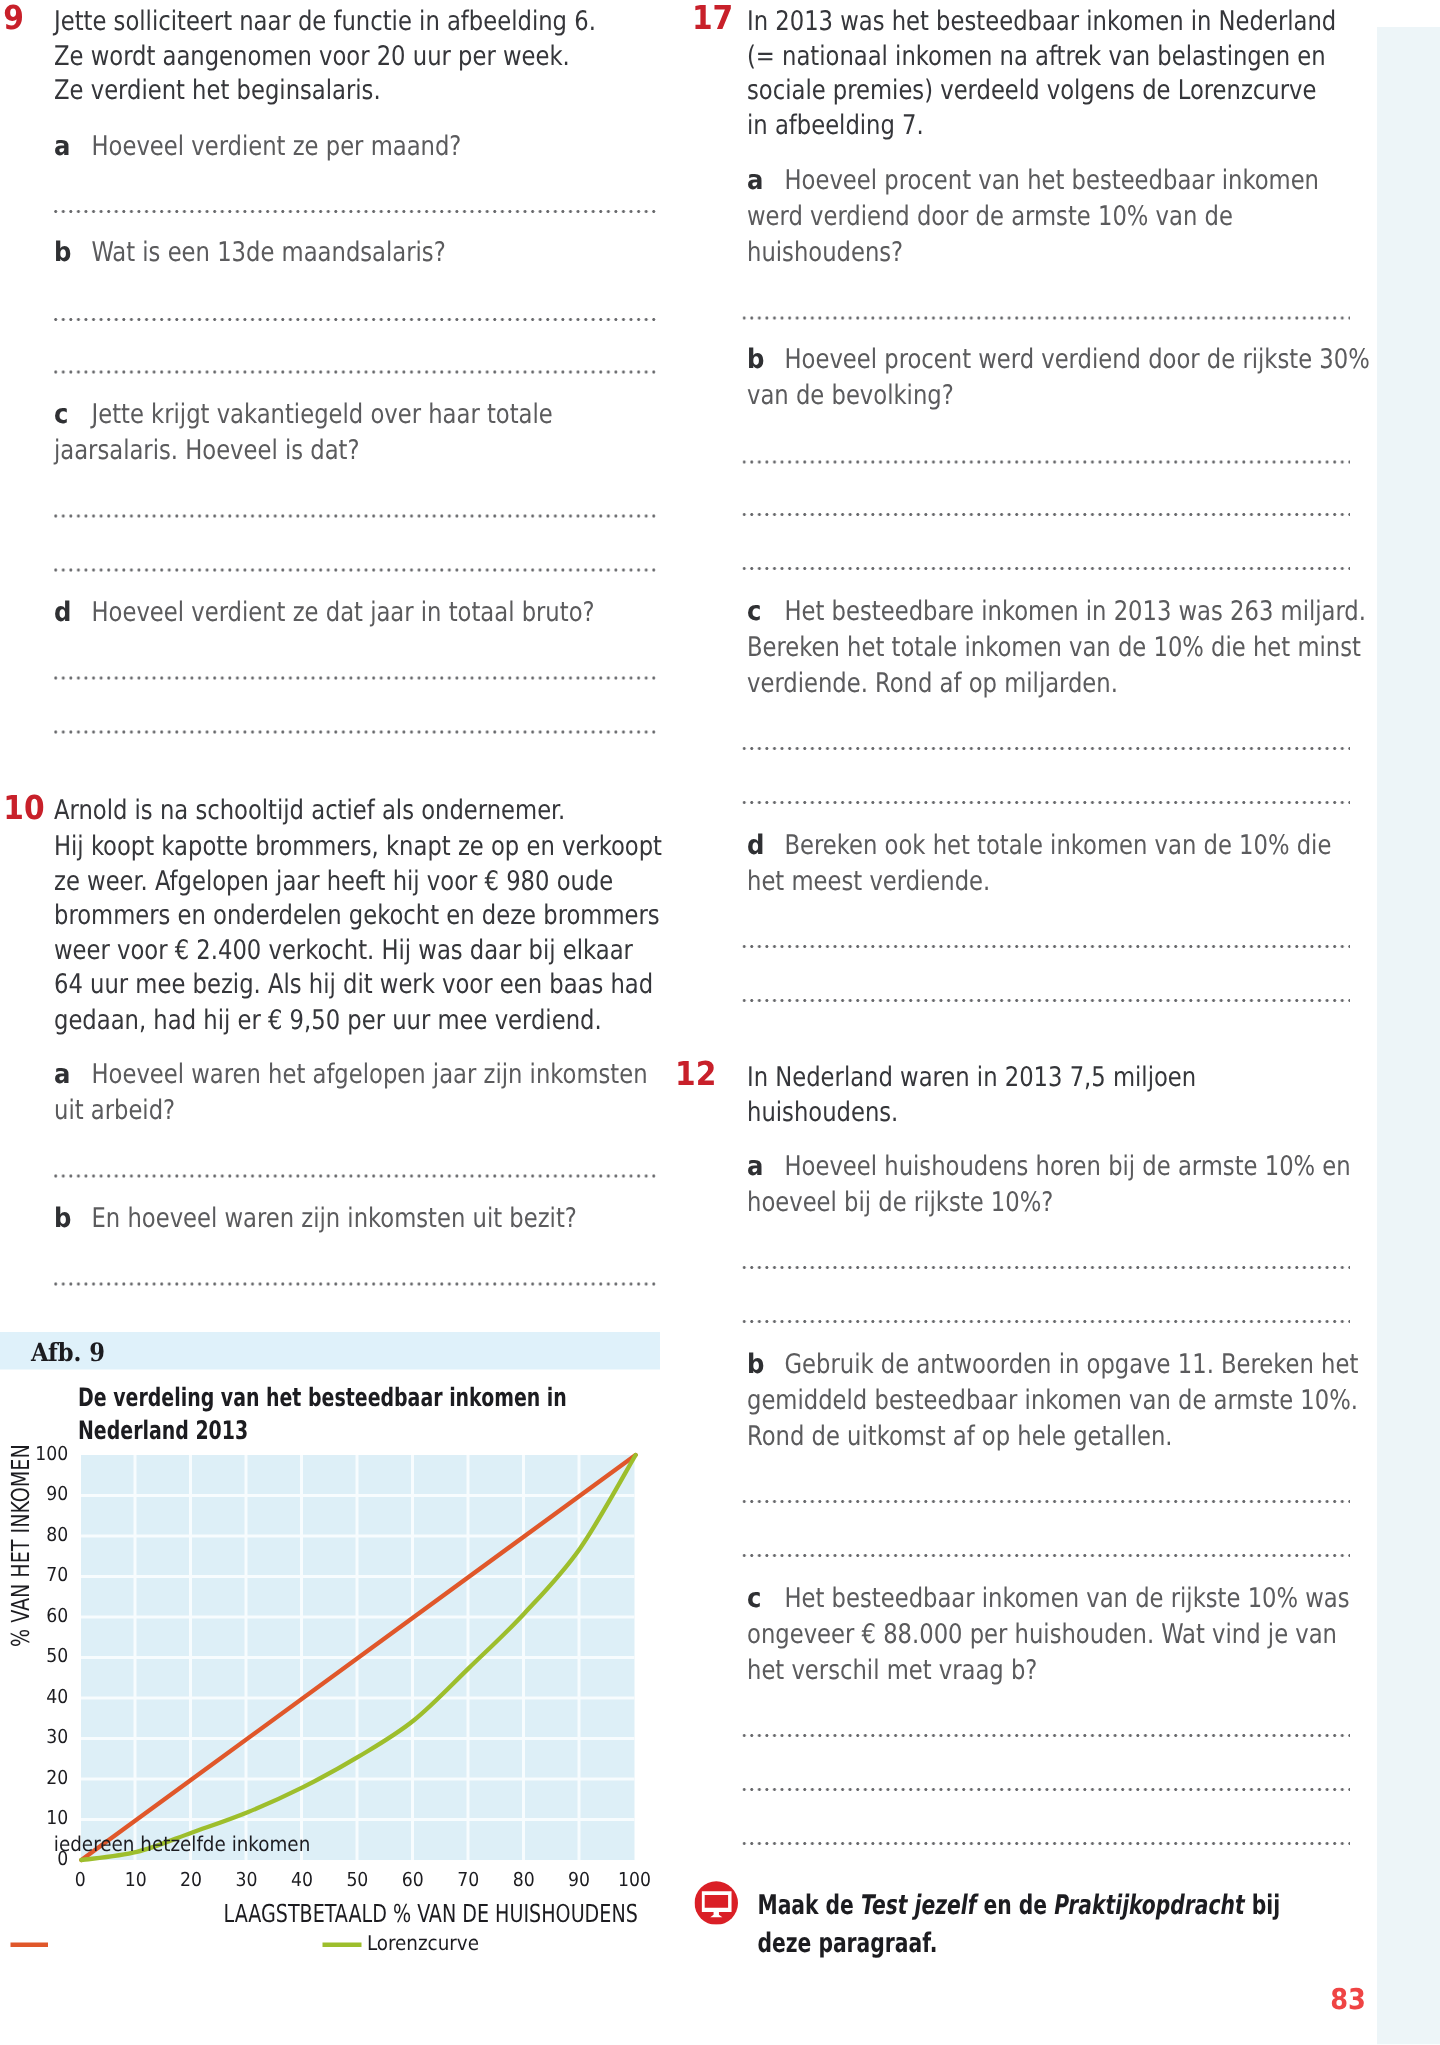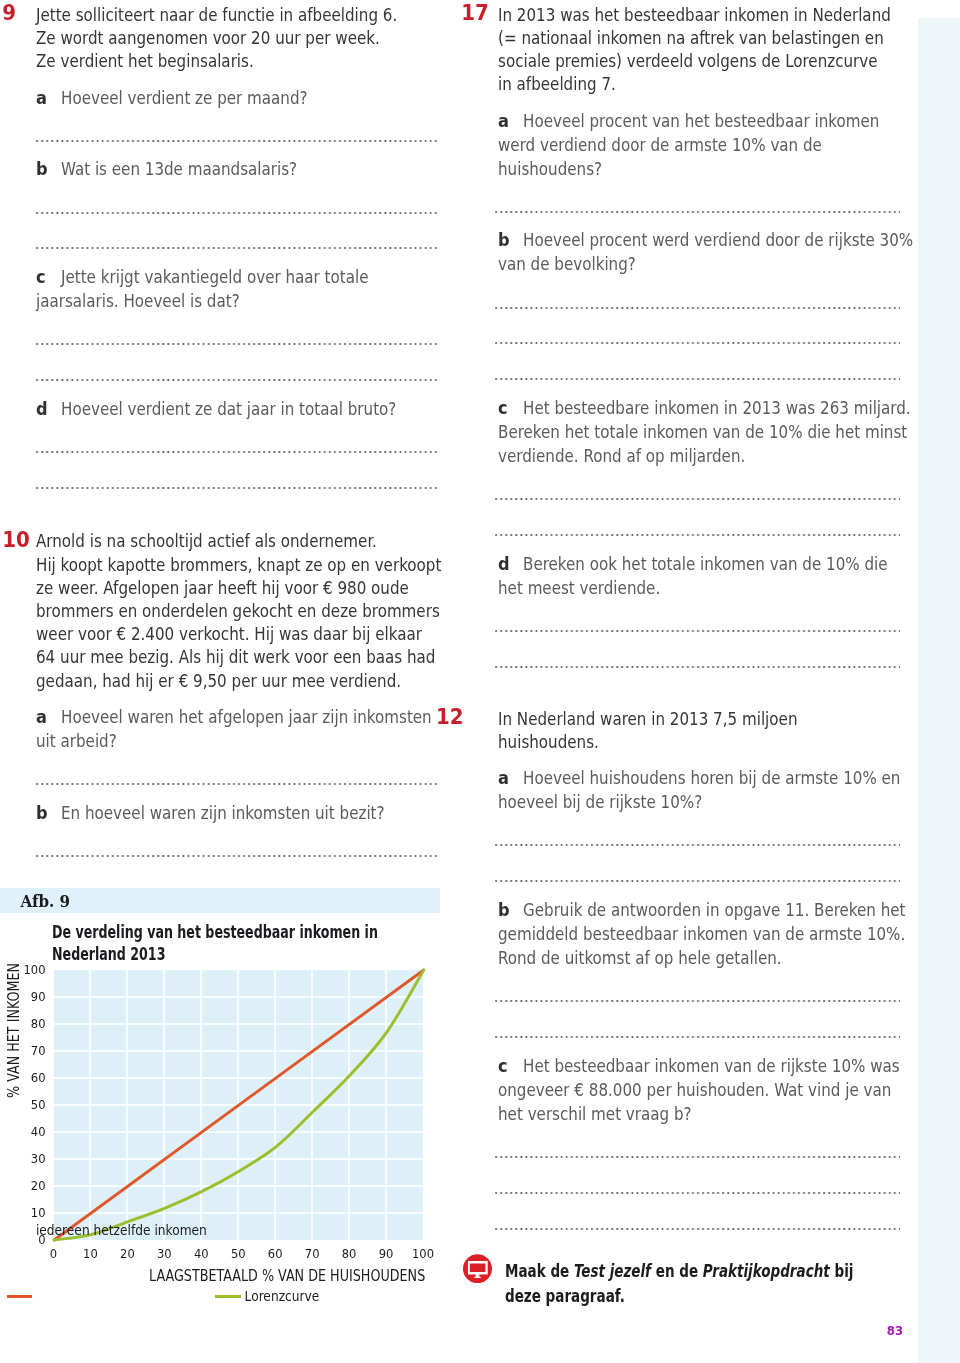--- a/index.html
+++ b/index.html
@@ -43,21 +43,21 @@
       transform:scaleX(0.858);transform-origin:0 0;}
   .ylabel{transform-origin:0 0;transform:rotate(-90deg) scaleX(0.858);}
   .legend-swatch{position:absolute;height:2.6px;}
   .legend-text{position:absolute;font-size:13.6px;color:#1c1c20;white-space:nowrap;
       font-family:"DejaVu Sans",sans-serif;font-stretch:condensed;line-height:1;}
   .mon-icon{position:absolute;}
   .foot-line{position:absolute;font-size:18px;color:#1c1c20;font-weight:bold;white-space:pre;
       font-family:"DejaVu Sans",sans-serif;font-stretch:condensed;line-height:1;
       transform:scaleX(0.835);transform-origin:0 0;}
   .foot-line i{font-style:italic;}
-  .pagenum{position:absolute;font-weight:bold;font-size:13px;color:#a21caf;line-height:1;
+  .pagenum{position:absolute;font-weight:bold;font-size:19px;color:#ef4444;line-height:1;
       font-family:"DejaVu Sans",sans-serif;font-stretch:condensed;}
 </style>
 </head>
 <body>
 
 <div class="page">
 <div class="ex-num" style="left:2.2px;top:2.3px">9</div>
 <div class="tline dark" style="left:36px;top:5.7px;">Jette solliciteert naar de functie in afbeelding 6.</div>
 <div class="tline dark" style="left:36px;top:28.9px;">Ze wordt aangenomen voor 20 uur per week.</div>
 <div class="tline dark" style="left:36px;top:52.1px;">Ze verdient het beginsalaris.</div>
@@ -112,21 +112,21 @@
 <div class="tline" style="left:523px;top:398.9px;">Het besteedbare inkomen in 2013 was 263 miljard.</div>
 <div class="tline" style="left:498px;top:422.9px;">Bereken het totale inkomen van de 10% die het minst</div>
 <div class="tline" style="left:498px;top:446.9px;">verdiende. Rond af op miljarden.</div>
 <div class="dotline" style="left:495.4px;top:498.1px;width:405.1px"></div>
 <div class="dotline" style="left:495.4px;top:534.0px;width:405.1px"></div>
 <div class="plet" style="left:498px;top:554.6px">d</div>
 <div class="tline" style="left:523px;top:554.6px;">Bereken ook het totale inkomen van de 10% die</div>
 <div class="tline" style="left:498px;top:578.6px;">het meest verdiende.</div>
 <div class="dotline" style="left:495.4px;top:629.8px;width:405.1px"></div>
 <div class="dotline" style="left:495.4px;top:665.7px;width:405.1px"></div>
-<div class="ex-num" style="left:436px;top:706.1px">12</div>
+<div class="ex-num" style="left:450px;top:706.1px">12</div>
 <div class="tline dark" style="left:498px;top:709.5px;">In Nederland waren in 2013 7,5 miljoen</div>
 <div class="tline dark" style="left:498px;top:732.7px;">huishoudens.</div>
 <div class="plet" style="left:498px;top:769.1px">a</div>
 <div class="tline" style="left:523px;top:769.1px;">Hoeveel huishoudens horen bij de armste 10% en</div>
 <div class="tline" style="left:498px;top:793.1px;">hoeveel bij de rijkste 10%?</div>
 <div class="dotline" style="left:495.4px;top:844.3px;width:405.1px"></div>
 <div class="dotline" style="left:495.4px;top:880.2px;width:405.1px"></div>
 <div class="plet" style="left:498px;top:900.8px">b</div>
 <div class="tline" style="left:523px;top:900.8px;">Gebruik de antwoorden in opgave 11. Bereken het</div>
 <div class="tline" style="left:498px;top:924.8px;">gemiddeld besteedbaar inkomen van de armste 10%.</div>

